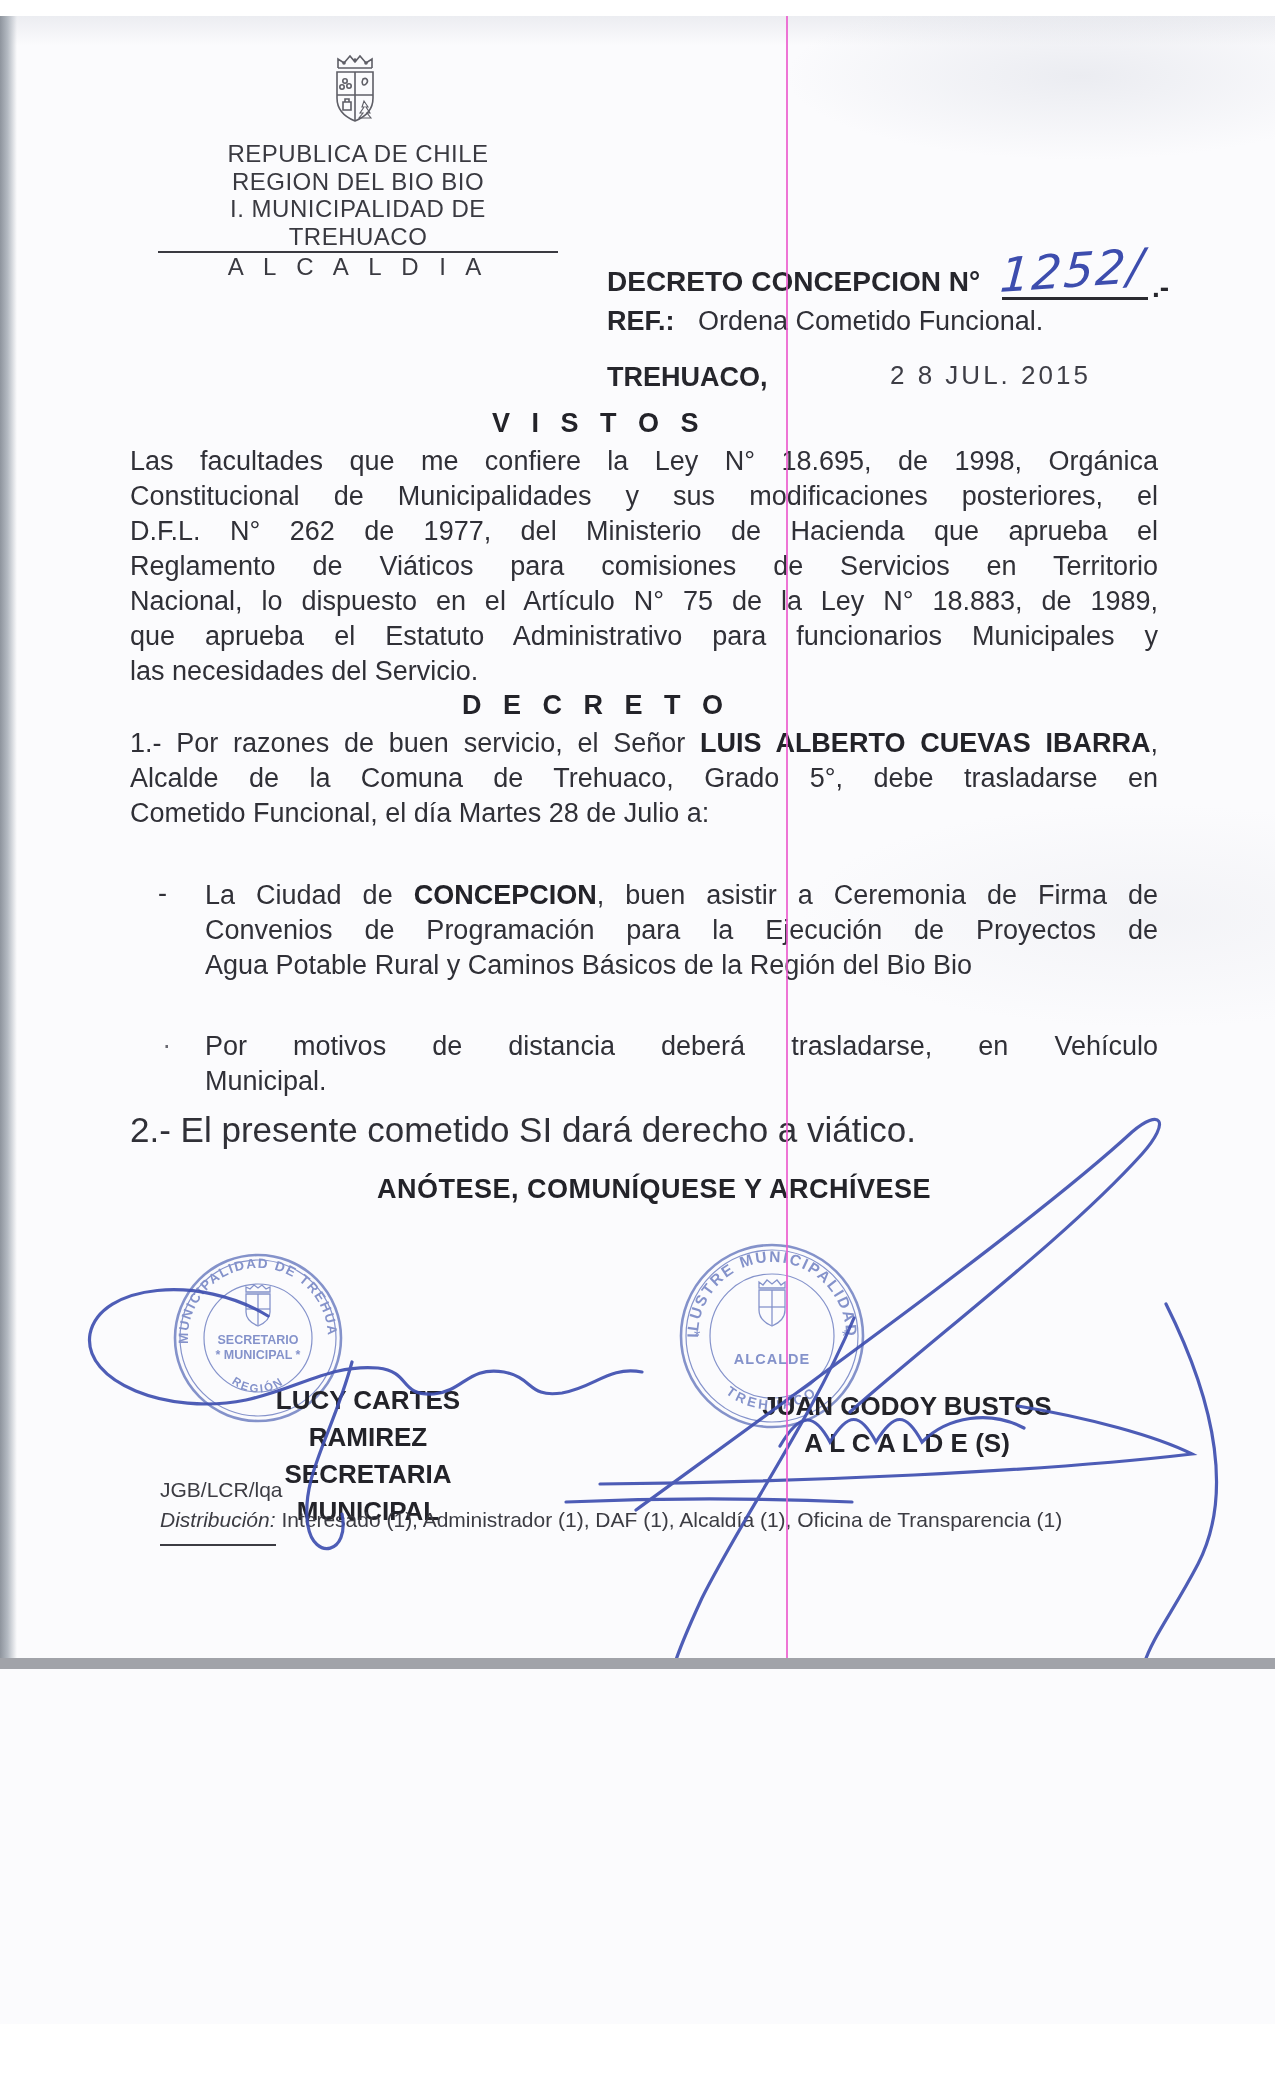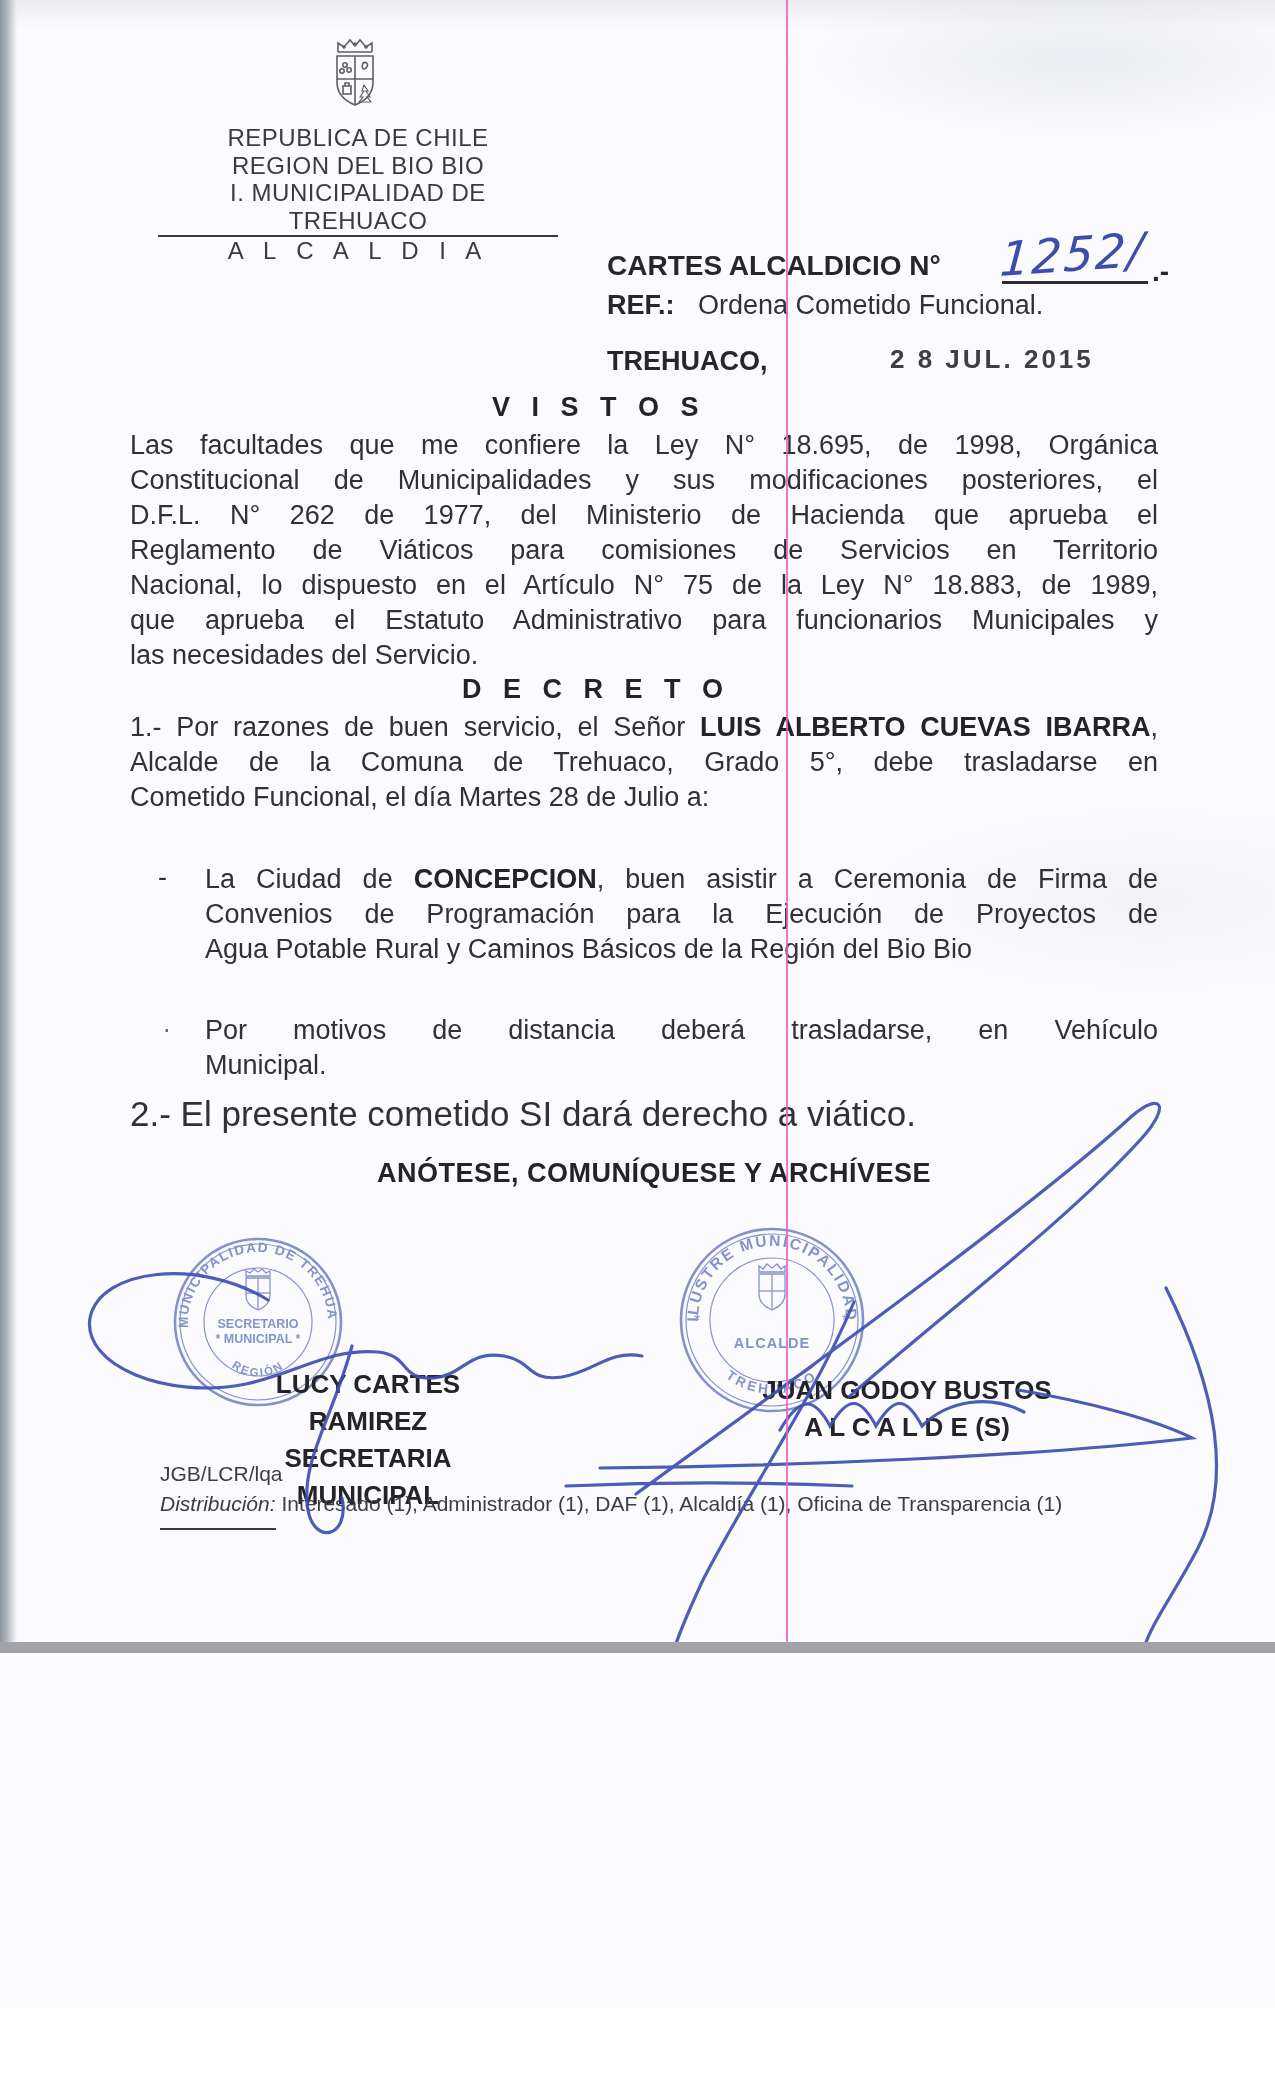--- a/index.html
+++ b/index.html
@@ -1,35 +1,35 @@
 <!DOCTYPE html>
 <html><head>
 <meta charset="utf-8">
 <style>
   html,body{margin:0;padding:0;background:#ffffff;}
   .page{position:relative;width:1275px;height:2100px;background:#ffffff;overflow:hidden;
         font-family:"Liberation Sans",sans-serif;color:#2b2b31;}
-  .scan{position:absolute;left:0;top:0;width:1275px;height:2008px;background:#fbfbfd;
+  .scan{position:absolute;left:0;top:16px;width:1275px;height:2008px;background:#fbfbfd;
         background-image:
           radial-gradient(ellipse 420px 120px at 1080px 60px, rgba(198,202,214,0.30), rgba(198,202,214,0) 70%),
           radial-gradient(ellipse 500px 160px at 1150px 900px, rgba(205,208,218,0.18), rgba(205,208,218,0) 70%),
           linear-gradient(180deg, rgba(196,200,210,0.28) 0px, rgba(196,200,210,0) 30px);}
   .edge-left{position:absolute;left:0;top:0;width:17px;height:1652px;
         background:linear-gradient(90deg,#8e949d 0%,#b4bac2 45%,rgba(220,224,230,0) 100%);}
   .edge-bottom{position:absolute;left:0;top:1642px;width:1275px;height:11px;background:#a1a3a9;}
   .pink-line{position:absolute;left:786px;top:0;width:2px;height:1652px;background:rgba(235,92,206,0.85);}
   .abs{position:absolute;}
   .hdr{left:158px;top:124px;width:400px;text-align:center;font-size:24px;line-height:27.5px;color:#3a3a41;letter-spacing:0.5px;}
   .hdr .ul{display:inline-block;border-bottom:2px solid #3a3a41;padding-bottom:1px;}
   .hdr .spread{letter-spacing:7px;}
   .meta-label{font-weight:700;font-size:28px;color:#26262c;}
   .hand-number{left:1000px;top:226px;width:170px;font-family:"DejaVu Sans",sans-serif;font-style:italic;
         font-size:47px;color:#3d4dae;transform:rotate(-4deg) skewX(-8deg);letter-spacing:2px;}
   .num-line{left:1002px;top:281px;width:146px;height:3px;background:#2b2b31;}
-  .date-stamp{left:890px;top:344px;font-weight:700;font-size:26px;letter-spacing:3px;color:#3e3e46;}
+  .date-stamp{left:890px;top:344px;font-weight:400;font-size:26px;letter-spacing:3px;color:#3e3e46;}
   .heading{font-weight:700;font-size:27px;color:#232329;letter-spacing:7px;}
   .body-block{font-size:27px;line-height:35px;color:#303037;width:1028px;}
   .jline{text-align:justify;text-align-last:justify;}
   .lline{text-align:left;}
   .b{font-weight:700;color:#232329;}
   .names{text-align:center;font-weight:700;font-size:26px;line-height:37px;color:#232329;}
   .footer-text{font-size:21px;color:#3c3c43;}
   .ul-label{border-bottom:2px solid #3c3c43;padding-bottom:13px;font-style:italic;}
   svg{display:block;}
   .stamp{opacity:0.82;}
@@ -61,21 +61,21 @@
       </svg>
     </div>
 
     <div class="abs hdr">
       <div>REPUBLICA DE CHILE</div>
       <div>REGION DEL BIO BIO</div>
       <div><span class="ul">I. MUNICIPALIDAD DE TREHUACO</span></div>
       <div class="spread">A L C A L D I A</div>
     </div>
 
-    <div class="abs meta-label" style="left:607px;top:250px;">CARTES ALCALDICIO N°</div>
+    <div class="abs meta-label" style="left:607px;top:250px;">DECRETO CONCEPCION N°</div>
     <div class="abs hand-number">1252/</div>
     <div class="abs num-line"></div>
     <div class="abs meta-label" style="left:1152px;top:256px;">.-</div>
 
     <div class="abs" style="left:607px;top:290px;font-size:27px;">
       <span class="meta-label" style="font-size:27px;">REF.:</span>
       <span style="margin-left:16px;color:#303037;">Ordena Cometido Funcional.</span>
     </div>
 
     <div class="abs meta-label" style="left:607px;top:346px;font-size:27px;text-align:center;">TREHUACO,</div>

